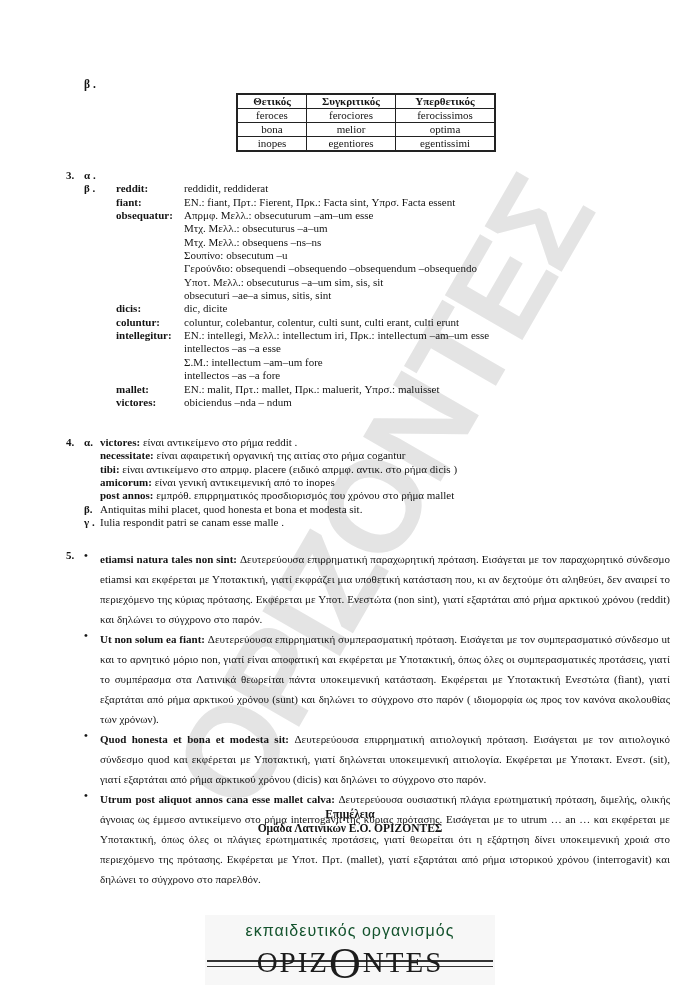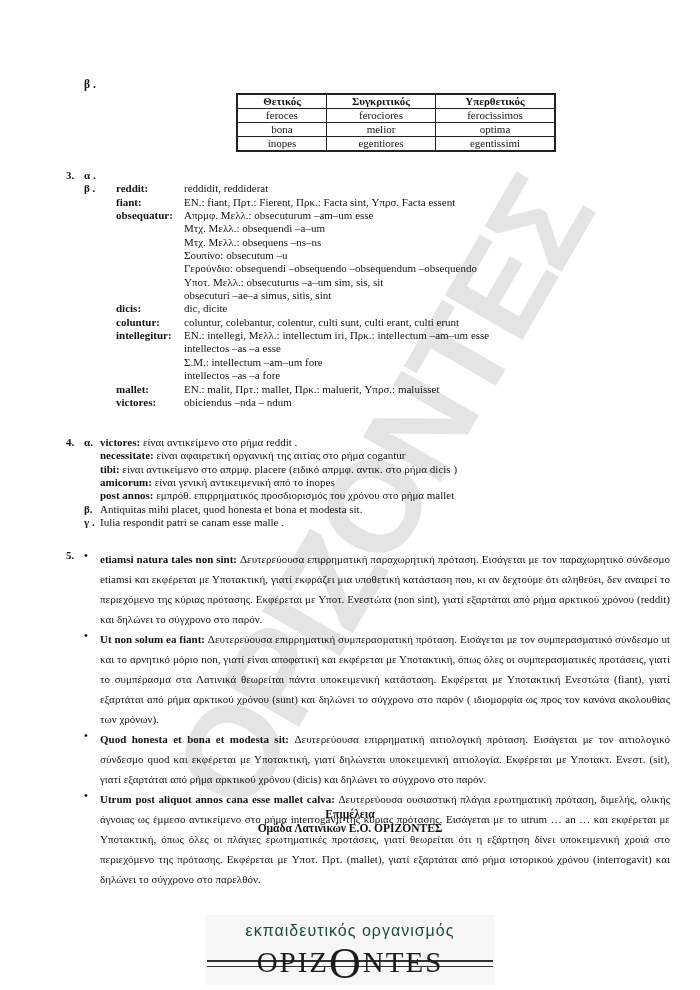--- a/index.html
+++ b/index.html
@@ -11,21 +11,21 @@
              display:flex;align-items:center;justify-content:center;
              transform:rotate(-60deg);font-family:"Liberation Sans",sans-serif;
              font-weight:bold;font-size:130px;letter-spacing:-5px;color:#e4e4e4;
              white-space:nowrap;user-select:none;}
   
   .beta-top{position:absolute;left:84px;top:78px;font-weight:bold;font-size:11.5px;}
   
   table.comp{position:absolute;left:236px;top:93px;border-collapse:collapse;
              font-size:11px;table-layout:fixed;}
   table.comp th,table.comp td{border:1px solid #222;text-align:center;
-             padding:0 14px;height:13px;line-height:13px;font-weight:normal;margin-top:41px;}
+             padding:0 4px;height:13px;line-height:13px;font-weight:normal;margin-top:41px;}
   table.comp{border:2px solid #222;}
   table.comp th{font-weight:bold;}
   td.bold{font-weight:bold;}
   .cw1{width:60px;}.cw2{width:80px;}.cw3{width:90px;}
   
   .sec{position:absolute;left:66px;}
   .line{display:flex;line-height:13.35px;white-space:pre-wrap;}
   .c-num{width:18px;font-weight:bold;flex:none;}
   .c-mark{width:16px;font-weight:bold;flex:none;}
   .c-gap{width:34px;flex:none;}
@@ -95,21 +95,21 @@
         <span class="c-mark">α .</span>
       </div>
       <div class="line">
         <span class="c-num"></span>
         <span class="c-mark">β .</span>
         <span class="c-verb">reddit:</span>
         <span>reddidit, reddiderat</span>
       </div>
       <div class="line"><span class="c-gap"></span><span class="c-verb">fiant:</span><span>ΕΝ.: fiant, Πρτ.: Fierent, Πρκ.: Facta sint, Υπρσ. Facta essent</span></div>
       <div class="line"><span class="c-gap"></span><span class="c-verb">obsequatur:</span><span>Απρμφ. Μελλ.: obsecuturum –am–um esse</span></div>
-      <div class="line"><span class="c-gap"></span><span class="c-verb"></span><span>Μτχ. Μελλ.: obsequendi –a–um</span></div>
+      <div class="line"><span class="c-gap"></span><span class="c-verb"></span><span>Μτχ. Μελλ.: obsecuturus –a–um</span></div>
       <div class="line"><span class="c-gap"></span><span class="c-verb"></span><span>Μτχ. Μελλ.: obsequens –ns–ns</span></div>
       <div class="line"><span class="c-gap"></span><span class="c-verb"></span><span>Σουπίνο: obsecutum –u</span></div>
       <div class="line"><span class="c-gap"></span><span class="c-verb"></span><span>Γερούνδιο: obsequendi –obsequendo –obsequendum –obsequendo</span></div>
       <div class="line"><span class="c-gap"></span><span class="c-verb"></span><span>Υποτ. Μελλ.: obsecuturus –a–um sim, sis, sit</span></div>
       <div class="line"><span class="c-gap"></span><span class="c-verb"></span><span>obsecuturi –ae–a simus, sitis, sint</span></div>
       <div class="line"><span class="c-gap"></span><span class="c-verb">dicis:</span><span>dic, dicite</span></div>
       <div class="line"><span class="c-gap"></span><span class="c-verb">coluntur:</span><span>coluntur, colebantur, colentur, culti sunt, culti erant, culti erunt</span></div>
       <div class="line"><span class="c-gap"></span><span class="c-verb">intellegitur:</span><span>ΕΝ.: intellegi, Μελλ.: intellectum iri, Πρκ.: intellectum –am–um esse</span></div>
       <div class="line"><span class="c-gap"></span><span class="c-verb"></span><span>intellectos –as –a esse</span></div>
       <div class="line"><span class="c-gap"></span><span class="c-verb"></span><span>Σ.Μ.: intellectum –am–um fore</span></div>

